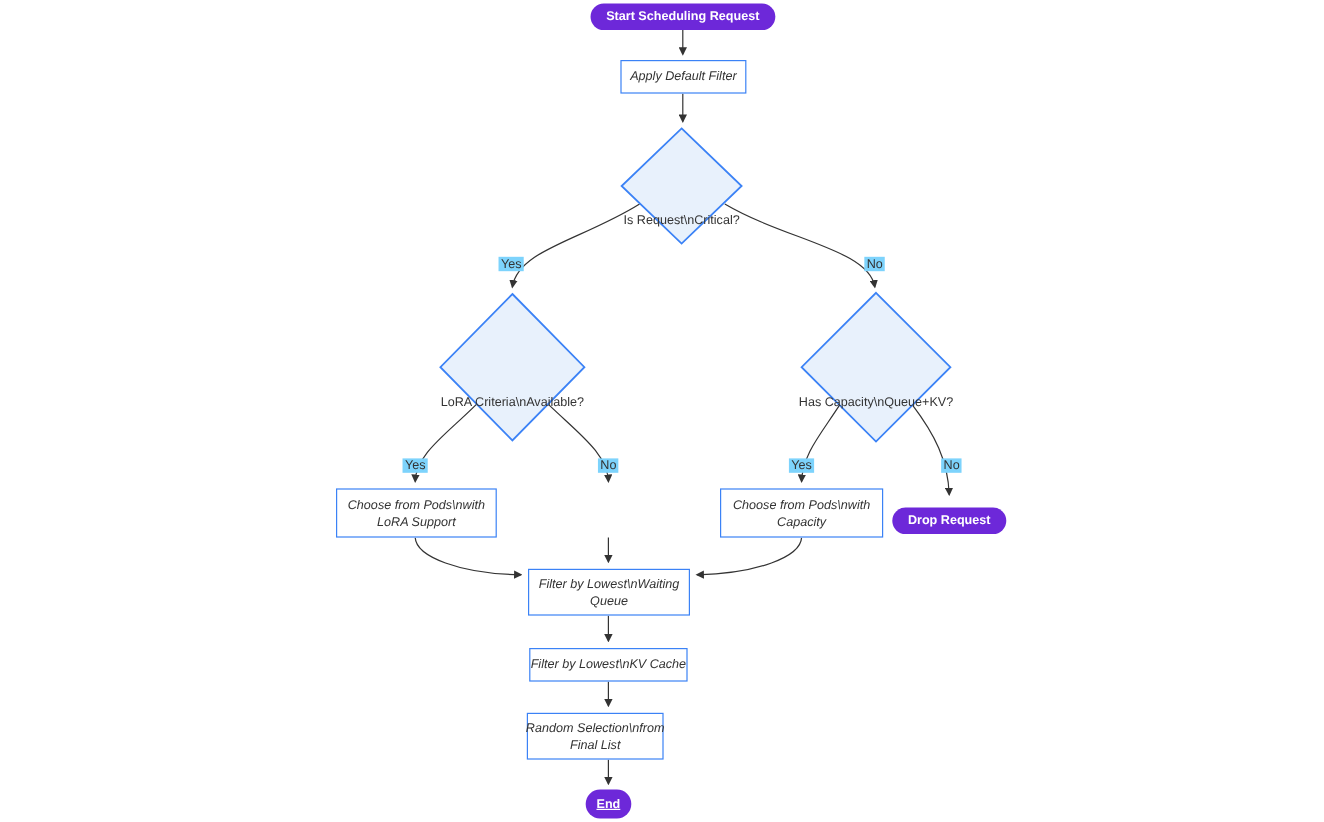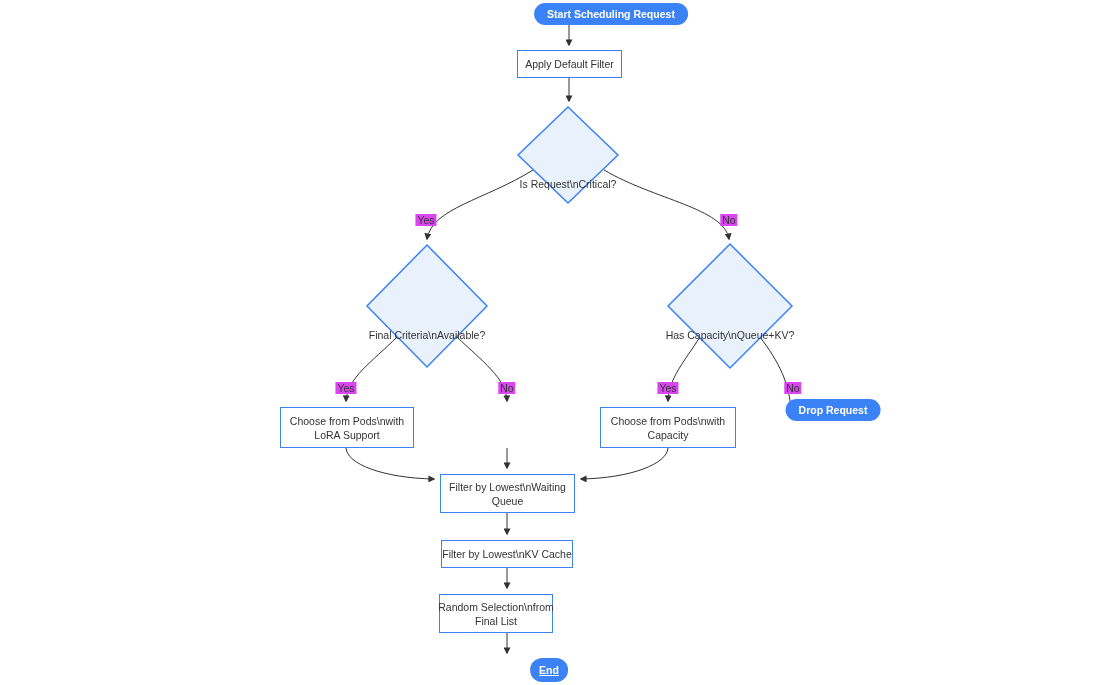--- a/index.html
+++ b/index.html
@@ -20,47 +20,46 @@
     align-items:center;
     justify-content:center;
     background:#ffffff;
     border:1.5px solid #3b82f6;
     font-size:10.5px;
     line-height:14px;
     text-align:center;
     color:#333333;
     box-sizing:border-box;
   }
-  .node .line{white-space:nowrap;}
+  .node .line{white-space:nowrap;font-style:italic;}
   .pill{
     position:absolute;
     transform:translate(-50%,-50%);
-    background:#3b82f6;
+    background:#6d28d9;
     color:#ffffff;
     font-weight:bold;
     font-size:10.5px;
     padding:5px 13px;
     border-radius:14px;
     white-space:nowrap;
-    margin-left:42px;
   }
   .pill.small{padding:6px 9px;border-radius:16px;text-decoration:underline;}
   .diamond-label{
     position:absolute;
     transform:translate(-50%,-50%);
     white-space:nowrap;
     font-size:10.5px;
     color:#333333;
     text-align:center;
     margin-top:28px;
   }
   .edge-label{
     position:absolute;
     transform:translate(-50%,-50%);
-    background:#d946ef;
+    background:#7dd3fc;
     padding:0 2px;
     font-size:10.5px;
     color:#333333;
     white-space:nowrap;
   }
 </style>
 </head>
 <body>
 
 <div class="canvas">
@@ -91,21 +90,21 @@
 
     <g fill="#e8f1fc" stroke="#3b82f6" stroke-width="1.5">
       <polygon points="568,107 618,155 568,203 518,155"></polygon>
       <polygon points="427,245 487,306 427,367 367,306"></polygon>
       <polygon points="730,244 792,306 730,368 668,306"></polygon>
     </g>
   </svg>
 
   <div class="pill" style="left:569px;top:14px">Start Scheduling Request</div>
 
-  <div class="pill" style="left:791px;top:410px">Drop Request</div>
+  <div class="pill" style="left:791px;top:434px">Drop Request</div>
 
   <div class="pill small" style="left:507px;top:670px">End</div>
 
   <div class="node" style="left:517px;top:50px;width:105px;height:28px">
     <span class="line">Apply Default Filter</span>
   </div>
 
   <div class="node" style="left:280px;top:407px;width:134px;height:41px">
     <span class="line">Choose from Pods\nwith</span>
     <span class="line">LoRA Support</span>
@@ -126,21 +125,21 @@
     <span class="line">Queue</span>
   </div>
 
   <div class="node" style="left:439px;top:594px;width:114px;height:39px">
     <span class="line">Random Selection\nfrom</span>
     <span class="line">Final List</span>
   </div>
 
   <div class="diamond-label" style="left:568px;top:156px">Is Request\nCritical?</div>
 
-  <div class="diamond-label" style="left:427px;top:307px">Final Criteria\nAvailable?</div>
+  <div class="diamond-label" style="left:427px;top:307px">LoRA Criteria\nAvailable?</div>
 
   <div class="diamond-label" style="left:730px;top:307px">Has Capacity\nQueue+KV?</div>
 
   <div class="edge-label" style="left:426px;top:220px">Yes</div>
   <div class="edge-label" style="left:729px;top:220px">No</div>
   <div class="edge-label" style="left:346px;top:388px">Yes</div>
   <div class="edge-label" style="left:507px;top:388px">No</div>
   <div class="edge-label" style="left:668px;top:388px">Yes</div>
   <div class="edge-label" style="left:793px;top:388px">No</div>
 

